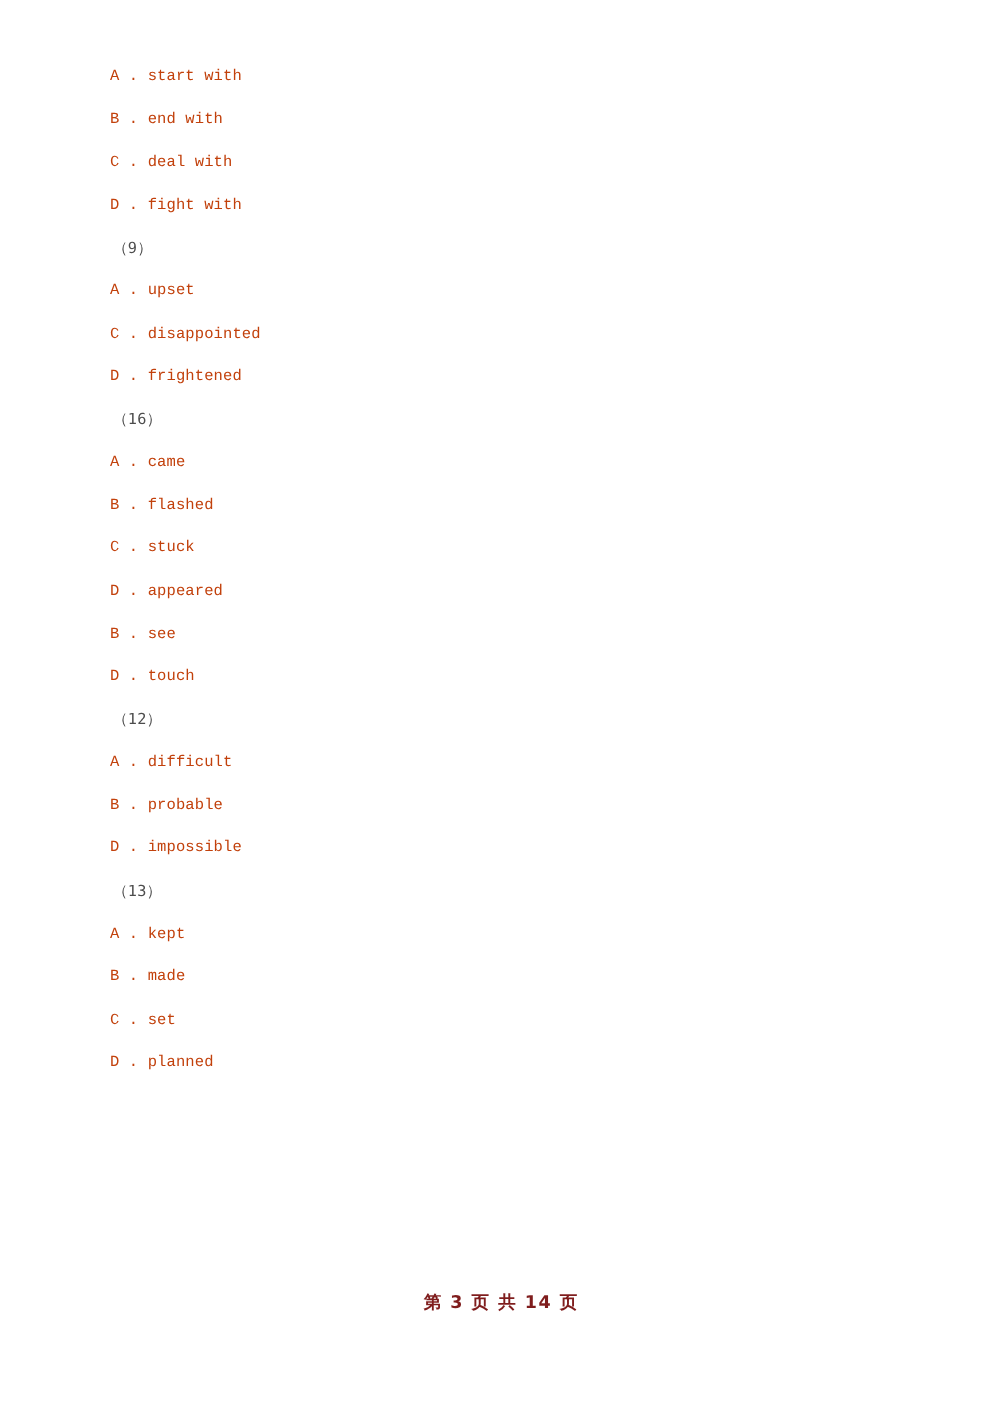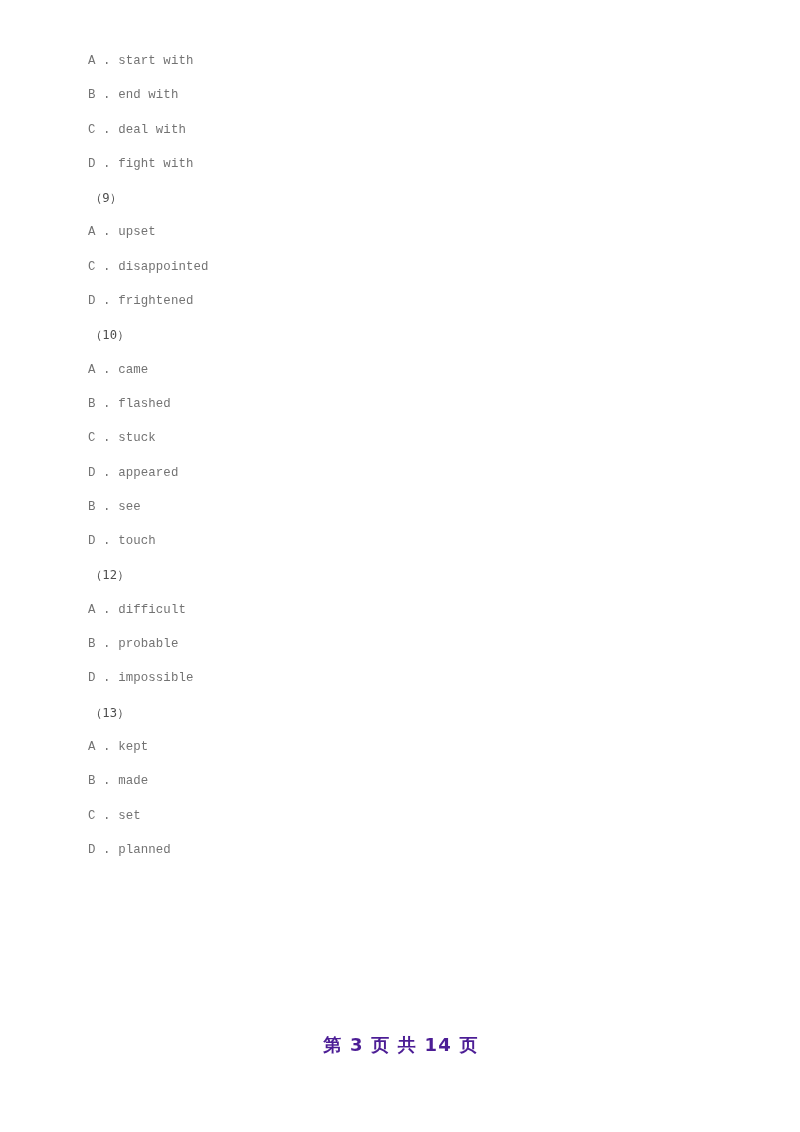--- a/index.html
+++ b/index.html
@@ -33,21 +33,21 @@
 
   .q-block {
     margin: 0;
     padding: 0;
   }
 
   .line {
     height: 34.3px;
     line-height: 34.3px;
     font-size: 12.4px;
-    color: #737373;
+    color: #c2410c;
     white-space: pre;
     letter-spacing: 0.1px;
     font-family: "Liberation Mono", "DejaVu Sans Mono", monospace;
   }
 
   .line.option {
     padding-left: 0px;
   }
 
   .line.qnum {
@@ -62,23 +62,23 @@
     position: absolute;
     left: 0;
     top: 1033px;
     width: 800px;
     text-align: center;
     padding-right: 0px;
   }
   .footer-inner {
     display: inline-block;
     font-family: "DejaVu Sans", "Liberation Sans", sans-serif;
-    font-size: 18px;
+    font-size: 14px;
     font-weight: bold;
-    color: #4c1d95;
+    color: #7f1d1d;
     letter-spacing: 1.2px;
     white-space: pre;
     transform: translateX(1px);
   }
 </style>
 </head>
 <body>
 
 <div class="page">
 
@@ -87,21 +87,21 @@
         <div class="line option">A . start with</div>
         <div class="line option">B . end with</div>
         <div class="line option">C . deal with</div>
         <div class="line option">D . fight with</div>
         <div class="line qnum">（9）</div>
       </div>
       <div class="q-block">
         <div class="line option">A . upset</div>
         <div class="line option">C . disappointed</div>
         <div class="line option">D . frightened</div>
-        <div class="line qnum">（10）</div>
+        <div class="line qnum">（16）</div>
       </div>
       <div class="q-block">
         <div class="line option">A . came</div>
         <div class="line option">B . flashed</div>
         <div class="line option">C . stuck</div>
         <div class="line option">D . appeared</div>
       </div>
       <div class="q-block">
         <div class="line option">B . see</div>
         <div class="line option">D . touch</div>

